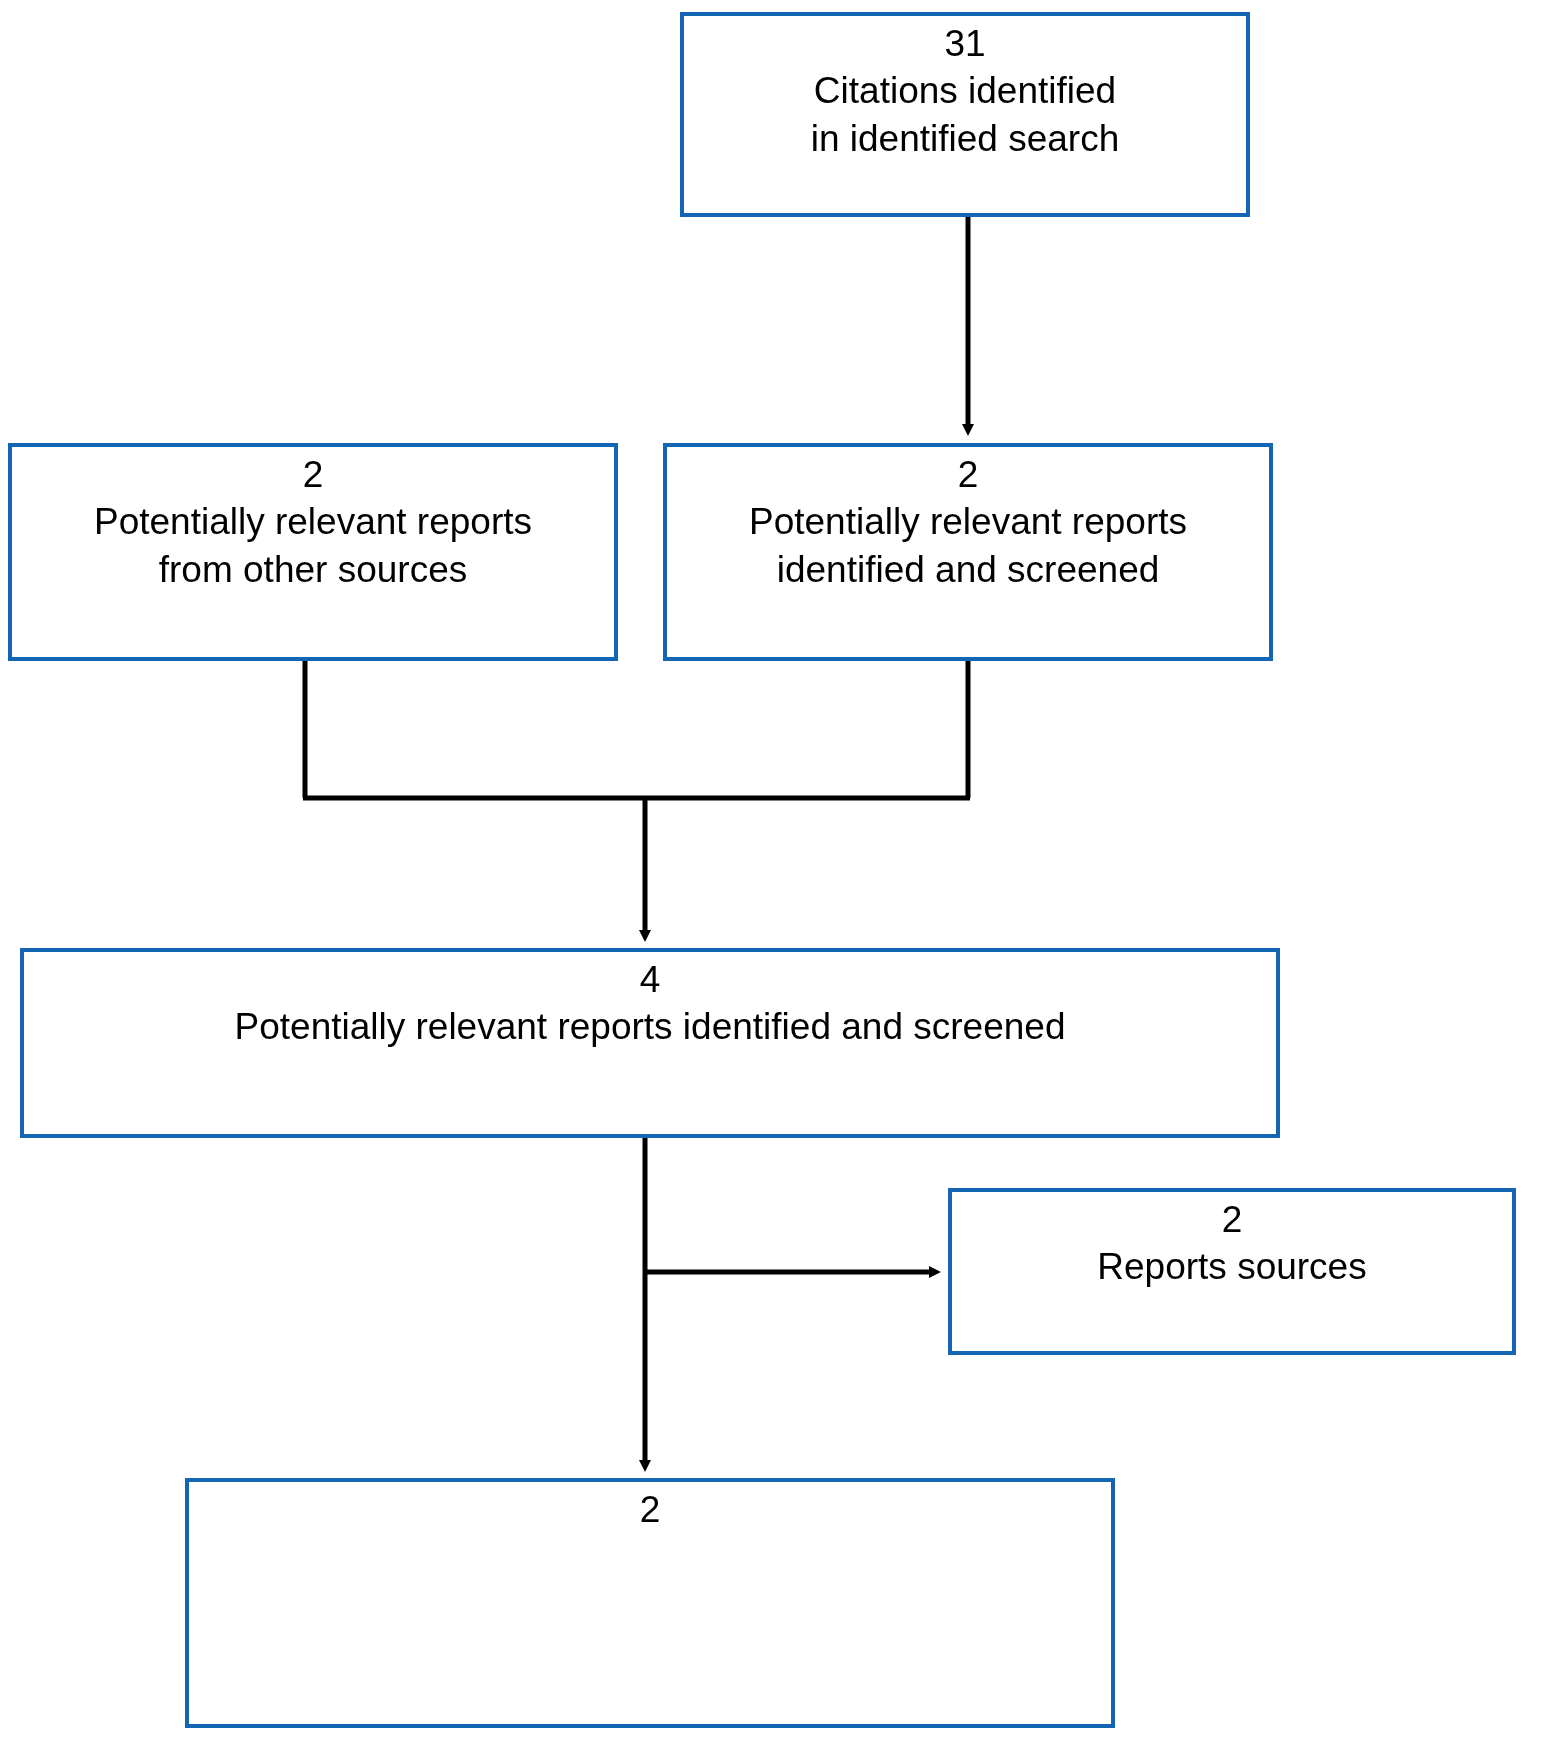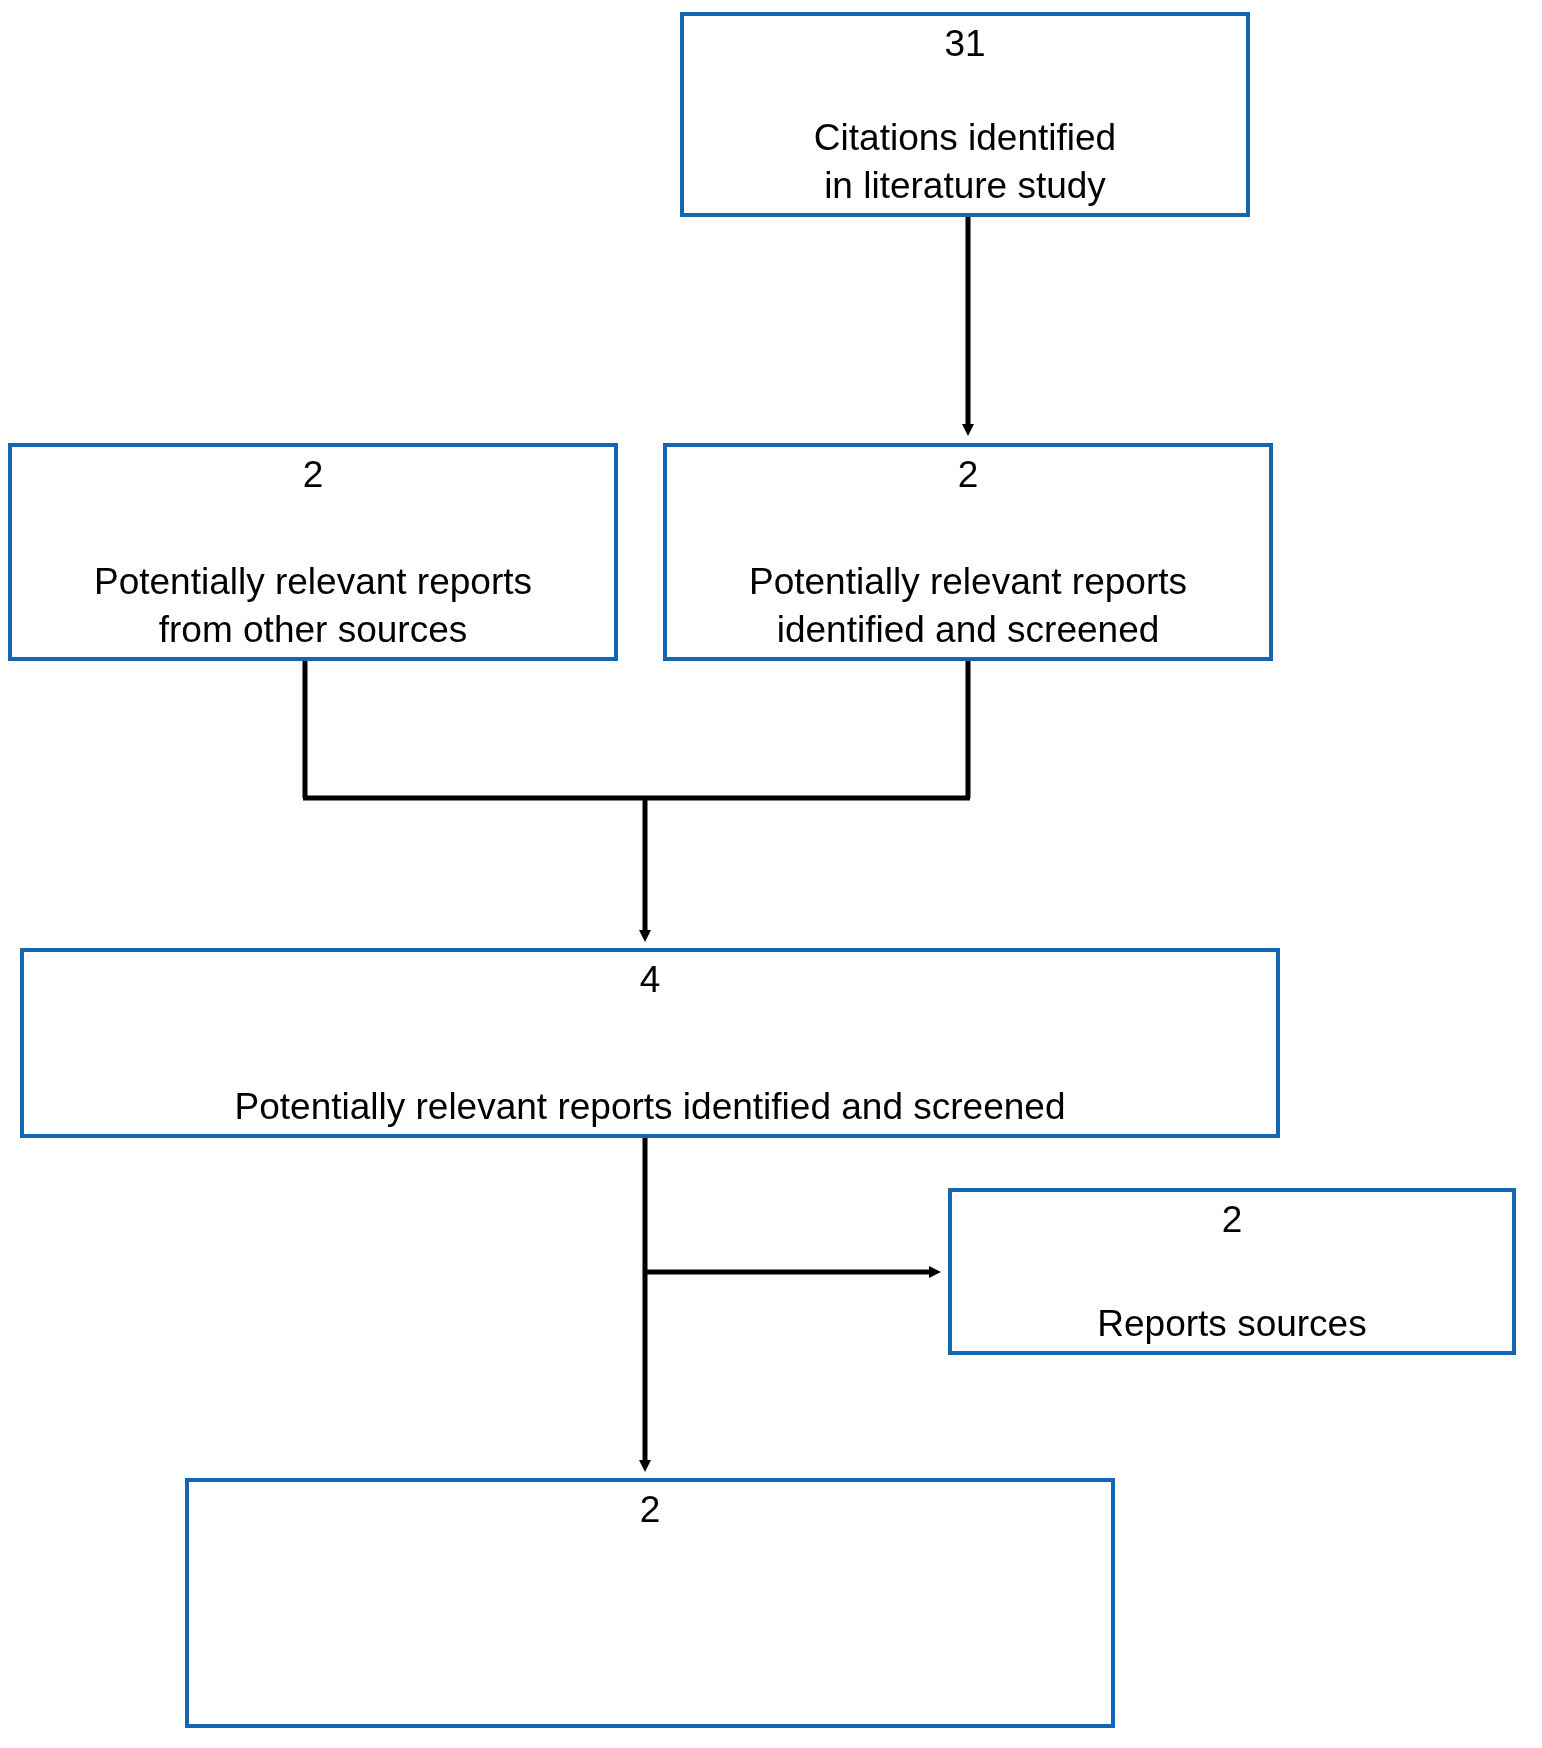--- a/index.html
+++ b/index.html
@@ -19,21 +19,21 @@
     background: #ffffff;
   }
   .node {
     position: absolute;
     box-sizing: border-box;
     border: 4px solid #1565b5;
     background: #ffffff;
     display: flex;
     flex-direction: column;
     align-items: center;
-    justify-content: space-between;
+    justify-content: flex-start;
     text-align: center;
     line-height: 1.28;
     font-size: 37px;
     color: #000000;
     padding: 4px 10px;
   }
   .node .count {
     display: block;
   }
   .node .label {
@@ -80,21 +80,21 @@
     <line x1="645" y1="798" x2="645" y2="936" stroke="#000000" stroke-width="5" marker-end="url(#arrowhead)"></line>
 
     <line x1="645" y1="1138" x2="645" y2="1466" stroke="#000000" stroke-width="5" marker-end="url(#arrowhead)"></line>
 
     <line x1="645" y1="1272" x2="935" y2="1272" stroke="#000000" stroke-width="5" marker-end="url(#arrowhead)"></line>
   </svg>
 
   <div class="node" id="node-identified">
     <span class="count">31</span>
     <span class="label">Citations identified
-in literature study</span>
+in identified search</span>
   </div>
 
   <div class="node" id="node-other">
     <span class="count">2</span>
     <span class="label">Potentially relevant reports
 from other sources</span>
   </div>
 
   <div class="node" id="node-screened">
     <span class="count">2</span>

